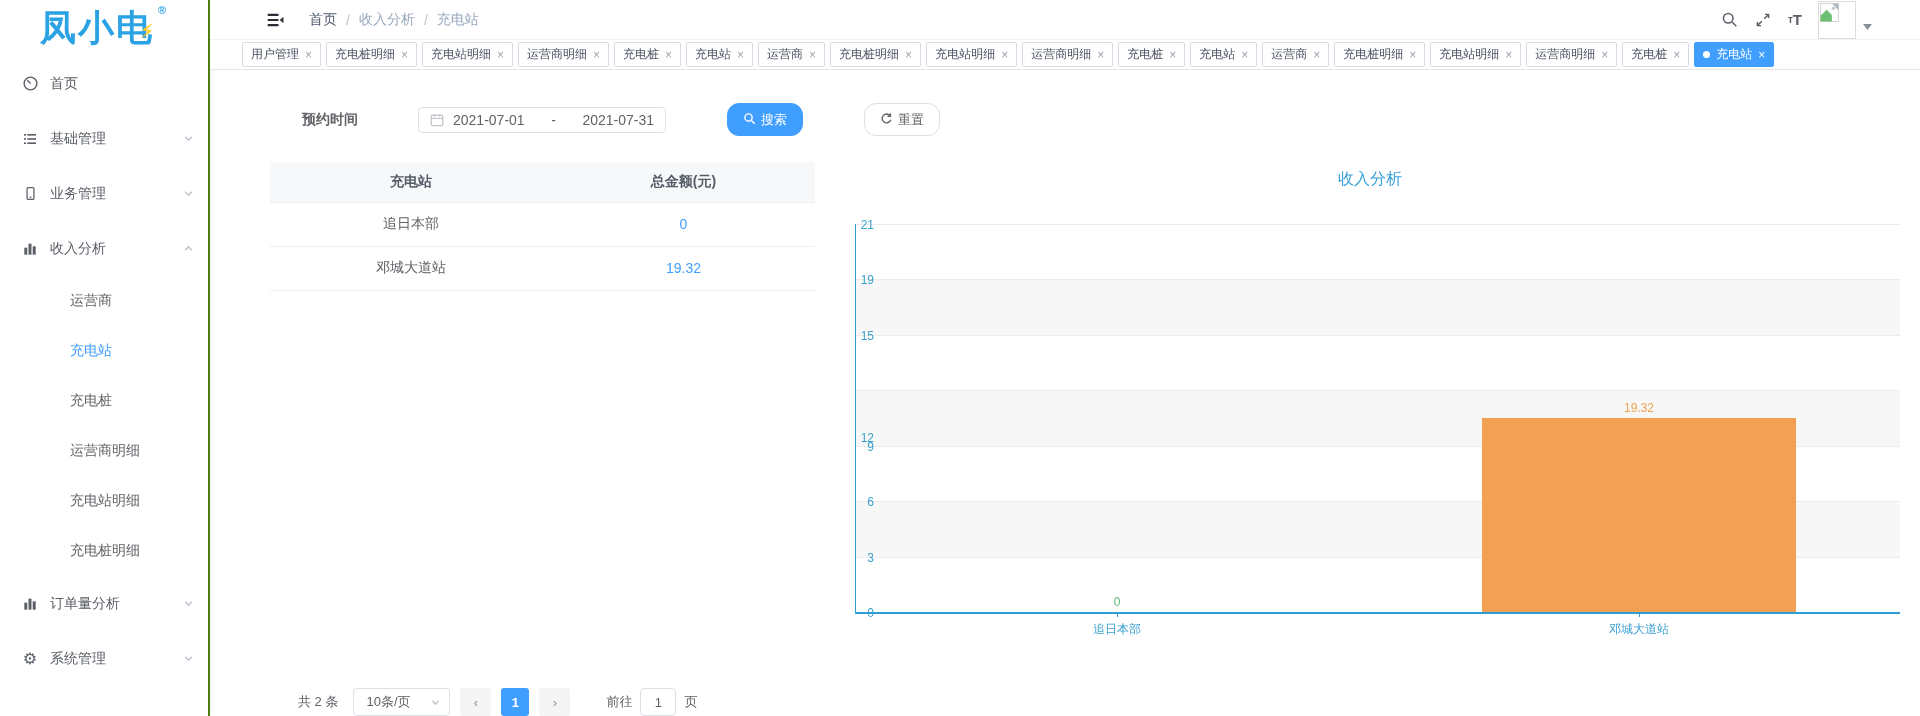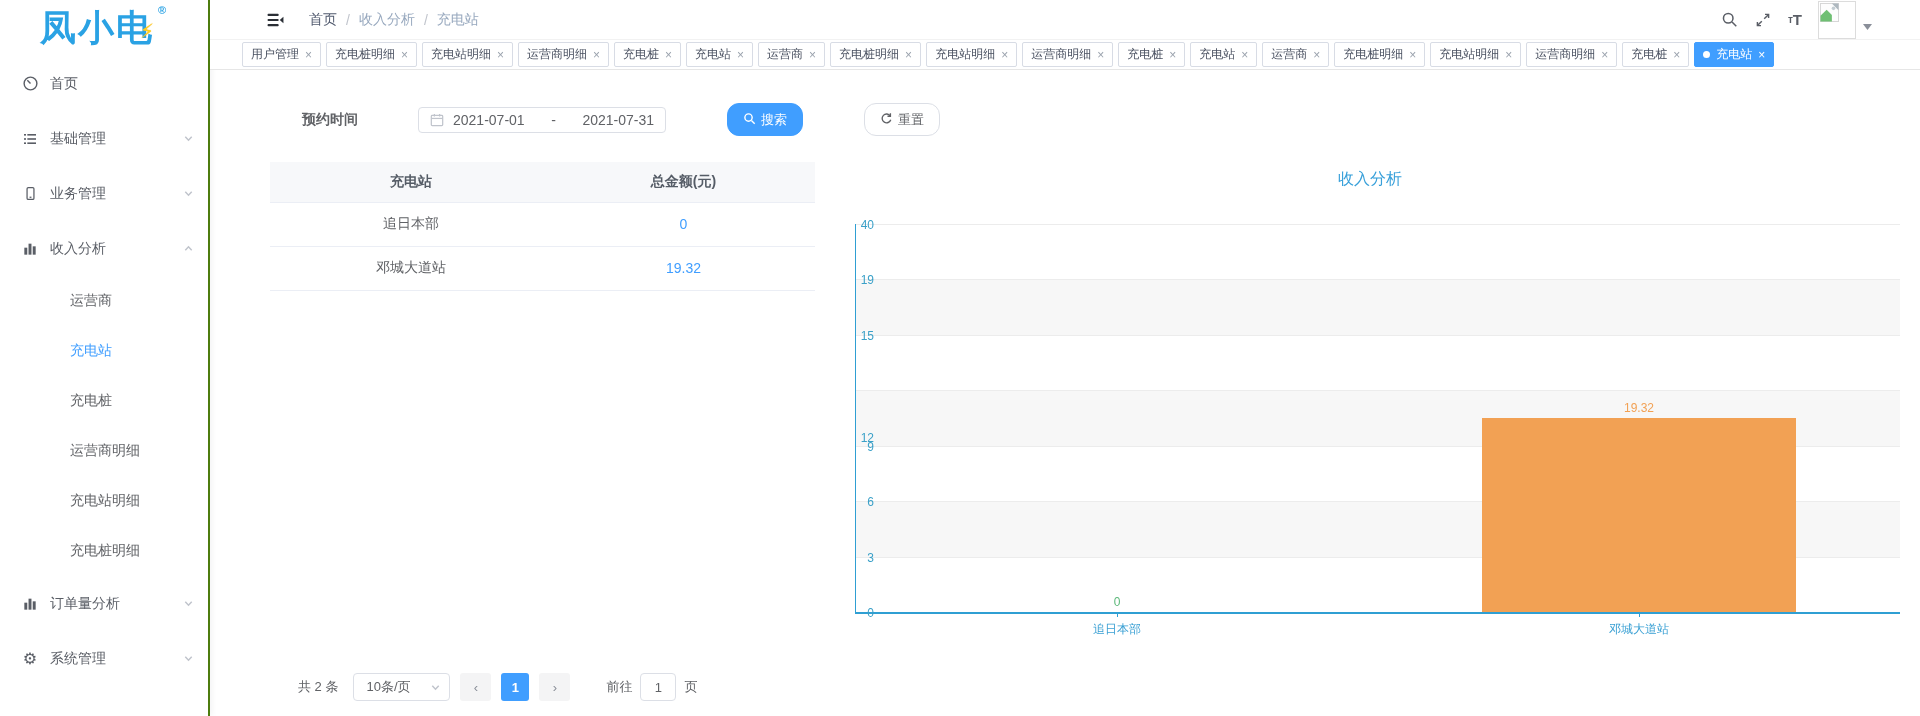--- a/index.html
+++ b/index.html
@@ -64,21 +64,21 @@
   
   .content-cols { flex:1; display:flex; padding-left:60px; margin-top:26px; min-height:0; }
   .left-panel { width:545px; min-width:545px; display:flex; flex-direction:column; }
   table.data { width:545px; border-collapse:collapse; font-size:14px; }
   table.data th { height:40px; background:#f7f8fa; color:#555c66; font-weight:bold;
     border-bottom:1px solid #ebeef5; text-align:center; }
   table.data td { height:44px; color:#606266; border-bottom:1px solid #ebeef5; text-align:center; }
   .amount-link { color:#409eff; cursor:pointer; }
 
   
-  .pagination { margin-top:auto; margin-bottom:15px; margin-left:28px; display:flex; align-items:center; font-size:13px; color:#606266; }
+  .pagination { margin-top:auto; margin-bottom:0; margin-left:28px; display:flex; align-items:center; font-size:13px; color:#606266; }
   .pg-total { margin-right:15px; }
   .pg-size { width:97px; height:28px; border:1px solid #dcdfe6; border-radius:4px; display:flex;
     align-items:center; padding:0 8px 0 12px; color:#606266; cursor:pointer; background:#fff; }
   .pg-size .szchev { margin-left:auto; display:flex; }
   .pg-btn { width:31px; height:28px; margin-left:10px; border-radius:3px; background:#f4f4f5; color:#8a8f99;
     display:flex; align-items:center; justify-content:center; font-size:13px; cursor:pointer; }
   .pg-page { width:28px; height:28px; margin-left:10px; border-radius:3px; background:#409eff; color:#fff;
     display:flex; align-items:center; justify-content:center; font-weight:bold; cursor:pointer; }
   .pg-goto { margin-left:36px; }
   .pg-input { width:36px; height:28px; margin:0 8px; border:1px solid #dcdfe6; border-radius:4px;
@@ -419,21 +419,21 @@
             <div class="ylab" style="top: 277.143px;">6</div>
             <div class="gridline" style="top: 221.714px;"></div>
             <div class="ylab" style="top: 221.714px;">9</div>
             <div class="gridline" style="top: 166.286px;"></div>
             <div class="ylab" style="top: 169px; margin-top: 44px;">12</div>
             <div class="gridline" style="top: 110.857px;"></div>
             <div class="ylab" style="top: 110.857px;">15</div>
             <div class="gridline" style="top: 55.4286px;"></div>
             <div class="ylab" style="top: 55.4286px;">19</div>
             <div class="gridline" style="top: 0px;"></div>
-            <div class="ylab" style="top: 0px;">40</div>
+            <div class="ylab" style="top: 0px;">21</div>
             <div class="bar-label" style="left: 261px; top: 371px; color: rgb(92, 184, 122);">0</div>
             <div class="xtick" style="left: 261px;"></div>
             <div class="catlab" style="left: 261px;">追日本部</div>
             <div class="bar" style="left: 626.4px; width: 313.2px; bottom: 0px; height: 194px; background: rgb(242, 161, 84);"></div>
             <div class="bar-label" style="left: 783px; top: 177px; color: rgb(242, 161, 84);">19.32</div>
             <div class="xtick" style="left: 783px;"></div>
             <div class="catlab" style="left: 783px;">邓城大道站</div>
           </div>
       </div>
 

